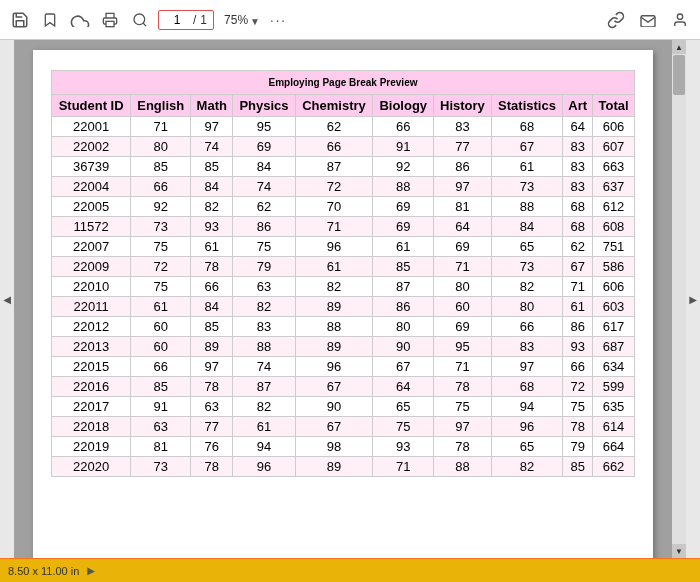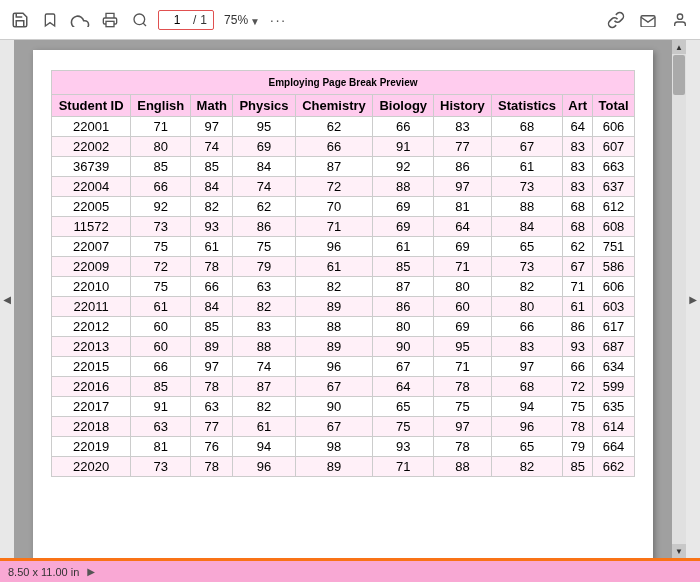--- a/index.html
+++ b/index.html
@@ -199,22 +199,22 @@
       justify-content: center;
       cursor: pointer;
       flex-shrink: 0;
       font-size: 10px;
       color: #555;
     }
 
     
     .bottom-bar {
       height: 24px;
-      background: #f9a8d4;
-      border-top: 3px solid #f97316;
+      background: #eab308;
+      border-top: 1px solid #f97316;
       display: flex;
       align-items: center;
       padding: 0 8px;
       font-size: 11px;
       color: #333;
       flex-shrink: 0;
       gap: 8px;
     }
     .bottom-arrow {
       font-size: 10px;

